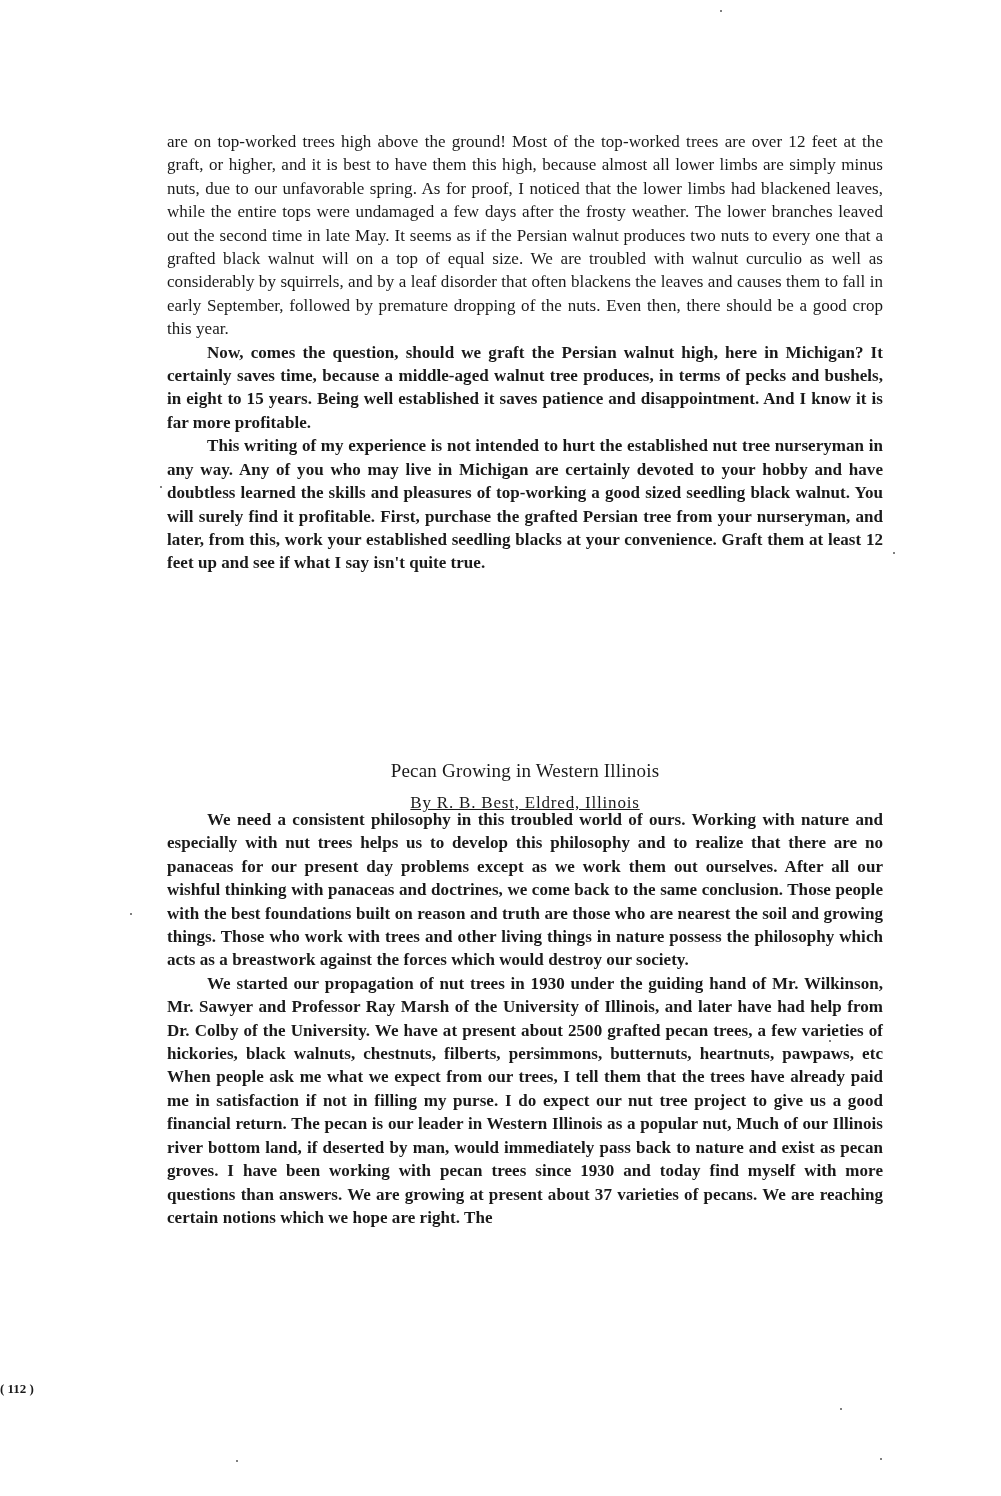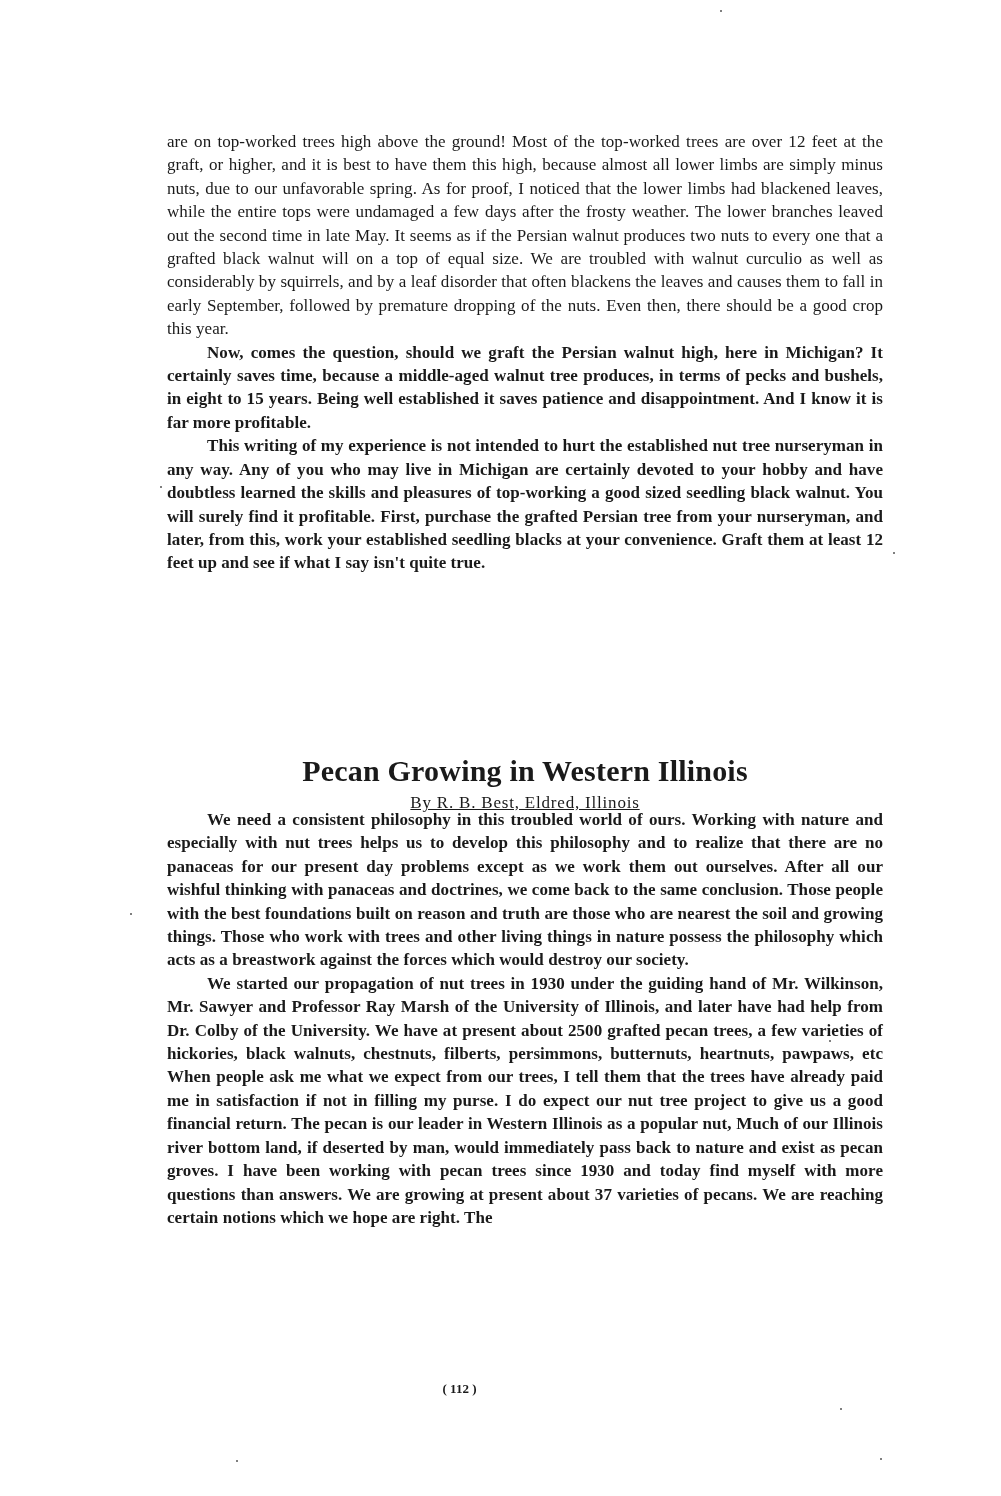--- a/index.html
+++ b/index.html
@@ -32,22 +32,22 @@
     .indent {
       text-indent: 40px;
       font-weight: bold;
     }
     .title {
       position: absolute;
       left: 0;
       width: 716px;
       top: 625px;
       text-align: center;
-      font-size: 30px;
-      font-weight: bold;
+      font-size: 19px;
+      font-weight: normal;
       line-height: 32px;
       margin: 0;
       letter-spacing: 0.2px;
     }
     .byline {
       position: absolute;
       left: 0;
       width: 716px;
       top: 662px;
       text-align: center;
@@ -67,21 +67,20 @@
       position: absolute;
       left: 0;
       top: 678px;
       width: 716px;
     }
     .page-number {
       position: absolute;
       left: 0;
       width: 919px;
       top: 1381px;
-      text-align: center;
       font-size: 13px;
       font-weight: bold;
       line-height: 16px;
       margin: 0;
     }
     .speck {
       position: absolute;
       width: 2px;
       height: 2px;
       background: #555;

